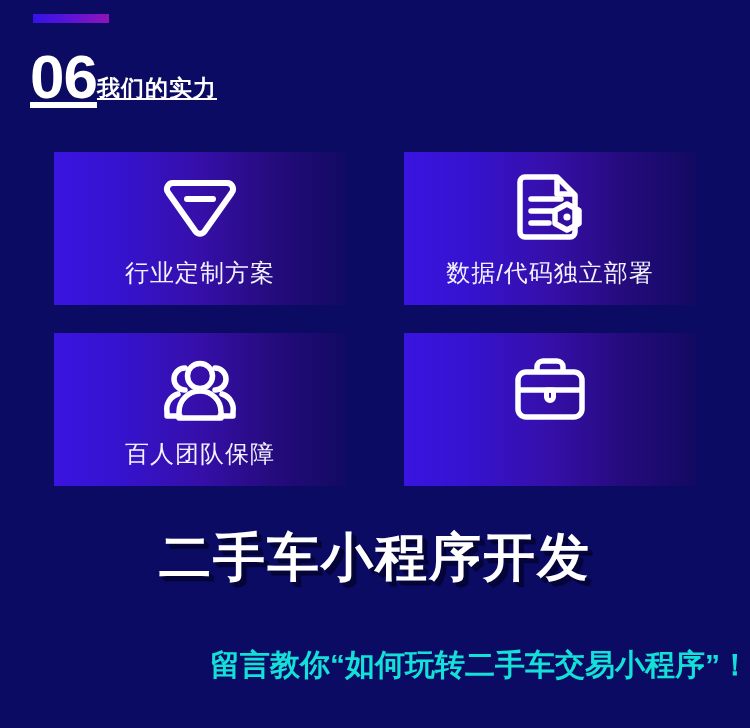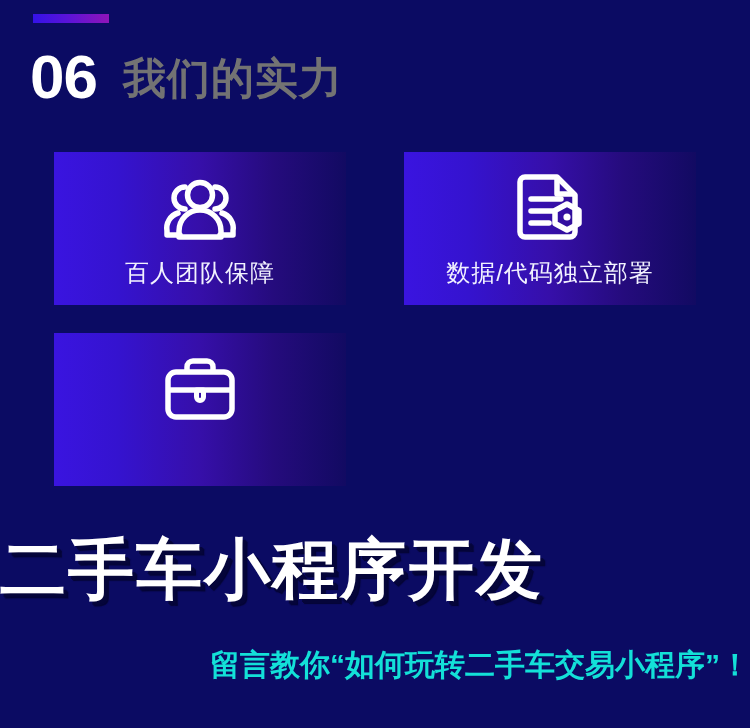--- a/index.html
+++ b/index.html
@@ -31,36 +31,36 @@
     width: 76px;
     height: 9px;
     background: linear-gradient(90deg, #3412e8 0%, #5a13d8 45%, #8f14b8 100%);
   }
   .header-row {
     position: absolute;
     left: 30px;
     top: 52px;
     display: flex;
     align-items: flex-end;
-    gap: 26px;
+    text-decoration: underline;
   }
   .header-number {
     font-size: 62px;
     font-weight: bold;
     line-height: 0.82;
     letter-spacing: -1px;
     color: #ffffff;
   }
   .header-title {
-    font-size: 43px;
+    font-size: 23px;
     font-weight: bold;
     line-height: 1;
     padding-bottom: 3px;
     letter-spacing: 1px;
-    color: #737373;
+    color: #ffffff;
   }
 
   
   .cards {
     position: absolute;
     left: 54px;
     top: 152px;
     width: 642px;
     display: grid;
     grid-template-columns: 292px 292px;
@@ -94,30 +94,31 @@
     letter-spacing: 1px;
     white-space: nowrap;
   }
 
   
   .headline {
     position: absolute;
     left: 0;
     right: 0;
     top: 536px;
-    text-align: left;
-    font-size: 66px;
+    text-align: center;
+    font-size: 52px;
     font-weight: bold;
     line-height: 1;
     color: #ffffff;
     letter-spacing: 2px;
     text-shadow:
        3px 3px 0 #05053a,
        4px 4px 0 #05053a,
        5px 5px 1px rgba(4,4,45,.85);
+    font-family: Liberation Mono, monospace;
   }
 
   
   .subtitle {
     position: absolute;
     left: 0;
     right: 0;
     top: 648px;
     text-align: right;
     font-size: 30px;
@@ -134,50 +135,59 @@
 
   <div class="accent-bar"></div>
 
   <div class="header-row">
     <div class="header-number">06</div>
     <div class="header-title">我们的实力</div>
   </div>
 
   <div class="cards">
 
-
-    <div class="card">
-      <div class="card-icon">
-        <svg width="80" height="66" viewBox="0 0 80 66" fill="none">
-          <path d="M25 12 A11 11 0 1 0 25 34 M18 38 A16 16 0 0 0 7 56 V60 H20" stroke="#ffffff" stroke-width="5.5" stroke-linejoin="round" stroke-linecap="round"></path>
-          <path d="M55 12 A11 11 0 1 1 55 34 M62 38 A16 16 0 0 1 73 56 V60 H60" stroke="#ffffff" stroke-width="5.5" stroke-linejoin="round" stroke-linecap="round"></path>
-          <circle cx="40" cy="20" r="12.5" stroke="#ffffff" stroke-width="5.5"></circle>
-          <path d="M19 62 V56 A21 21 0 0 1 61 56 V62 Z" stroke="#ffffff" stroke-width="5.5" stroke-linejoin="round"></path>
-        </svg>
-      </div>
-      <div class="card-label">百人团队保障</div>
+    <div class="card">
+      <div class="card-icon">
+        <svg width="74" height="66" viewBox="0 0 74 66" fill="none">
+          <path d="M10 8 H64 A6 6 0 0 1 68.6 17.9 L41.4 56.5 A5.5 5.5 0 0 1 32.6 56.5 L5.4 17.9 A6 6 0 0 1 10 8 Z" stroke="#ffffff" stroke-width="6" stroke-linejoin="round"></path>
+          <path d="M24 24 H50" stroke="#ffffff" stroke-width="6" stroke-linecap="round"></path>
+        </svg>
+      </div>
+      <div class="card-label">行业定制方案</div>
     </div>
 
     <div class="card">
       <div class="card-icon">
         <svg width="70" height="72" viewBox="0 0 70 72" fill="none">
           <path d="M10 5 H42 L60 23 V60 A5 5 0 0 1 55 65 H10 A5 5 0 0 1 5 60 V10 A5 5 0 0 1 10 5 Z" stroke="#ffffff" stroke-width="5.5" stroke-linejoin="round"></path>
           <path d="M42 5 V22 H59" stroke="#ffffff" stroke-width="5.5" stroke-linejoin="round"></path>
           <path d="M16 27 H46" stroke="#ffffff" stroke-width="5.5" stroke-linecap="round"></path>
           <path d="M16 39 H38" stroke="#ffffff" stroke-width="5.5" stroke-linecap="round"></path>
           <path d="M16 51 H34" stroke="#ffffff" stroke-width="5.5" stroke-linecap="round"></path>
           <path d="M52 32 L64 38.5 V51.5 L52 58 L40 51.5 V38.5 Z" stroke="#ffffff" stroke-width="5.5" stroke-linejoin="round" fill="none"></path>
           <circle cx="52" cy="45" r="3.6" fill="#ffffff"></circle>
         </svg>
       </div>
       <div class="card-label">数据/代码独立部署</div>
     </div>
 
     <div class="card">
       <div class="card-icon">
+        <svg width="80" height="66" viewBox="0 0 80 66" fill="none">
+          <path d="M25 12 A11 11 0 1 0 25 34 M18 38 A16 16 0 0 0 7 56 V60 H20" stroke="#ffffff" stroke-width="5.5" stroke-linejoin="round" stroke-linecap="round"></path>
+          <path d="M55 12 A11 11 0 1 1 55 34 M62 38 A16 16 0 0 1 73 56 V60 H60" stroke="#ffffff" stroke-width="5.5" stroke-linejoin="round" stroke-linecap="round"></path>
+          <circle cx="40" cy="20" r="12.5" stroke="#ffffff" stroke-width="5.5"></circle>
+          <path d="M19 62 V56 A21 21 0 0 1 61 56 V62 Z" stroke="#ffffff" stroke-width="5.5" stroke-linejoin="round"></path>
+        </svg>
+      </div>
+      <div class="card-label">百人团队保障</div>
+    </div>
+
+    <div class="card">
+      <div class="card-icon">
         <svg width="74" height="66" viewBox="0 0 74 66" fill="none">
           <rect x="5" y="16" width="64" height="45" rx="8" stroke="#ffffff" stroke-width="5.5"></rect>
           <path d="M24 16 V11 A6 6 0 0 1 30 5 H44 A6 6 0 0 1 50 11 V16" stroke="#ffffff" stroke-width="5.5" stroke-linejoin="round"></path>
           <path d="M5 34 H69" stroke="#ffffff" stroke-width="5.5"></path>
           <path d="M33.5 34 H40.5 V41 A3.5 3.5 0 0 1 33.5 41 Z" stroke="#ffffff" stroke-width="5" stroke-linejoin="round" fill="none"></path>
         </svg>
       </div>
     </div>
 
   </div>

